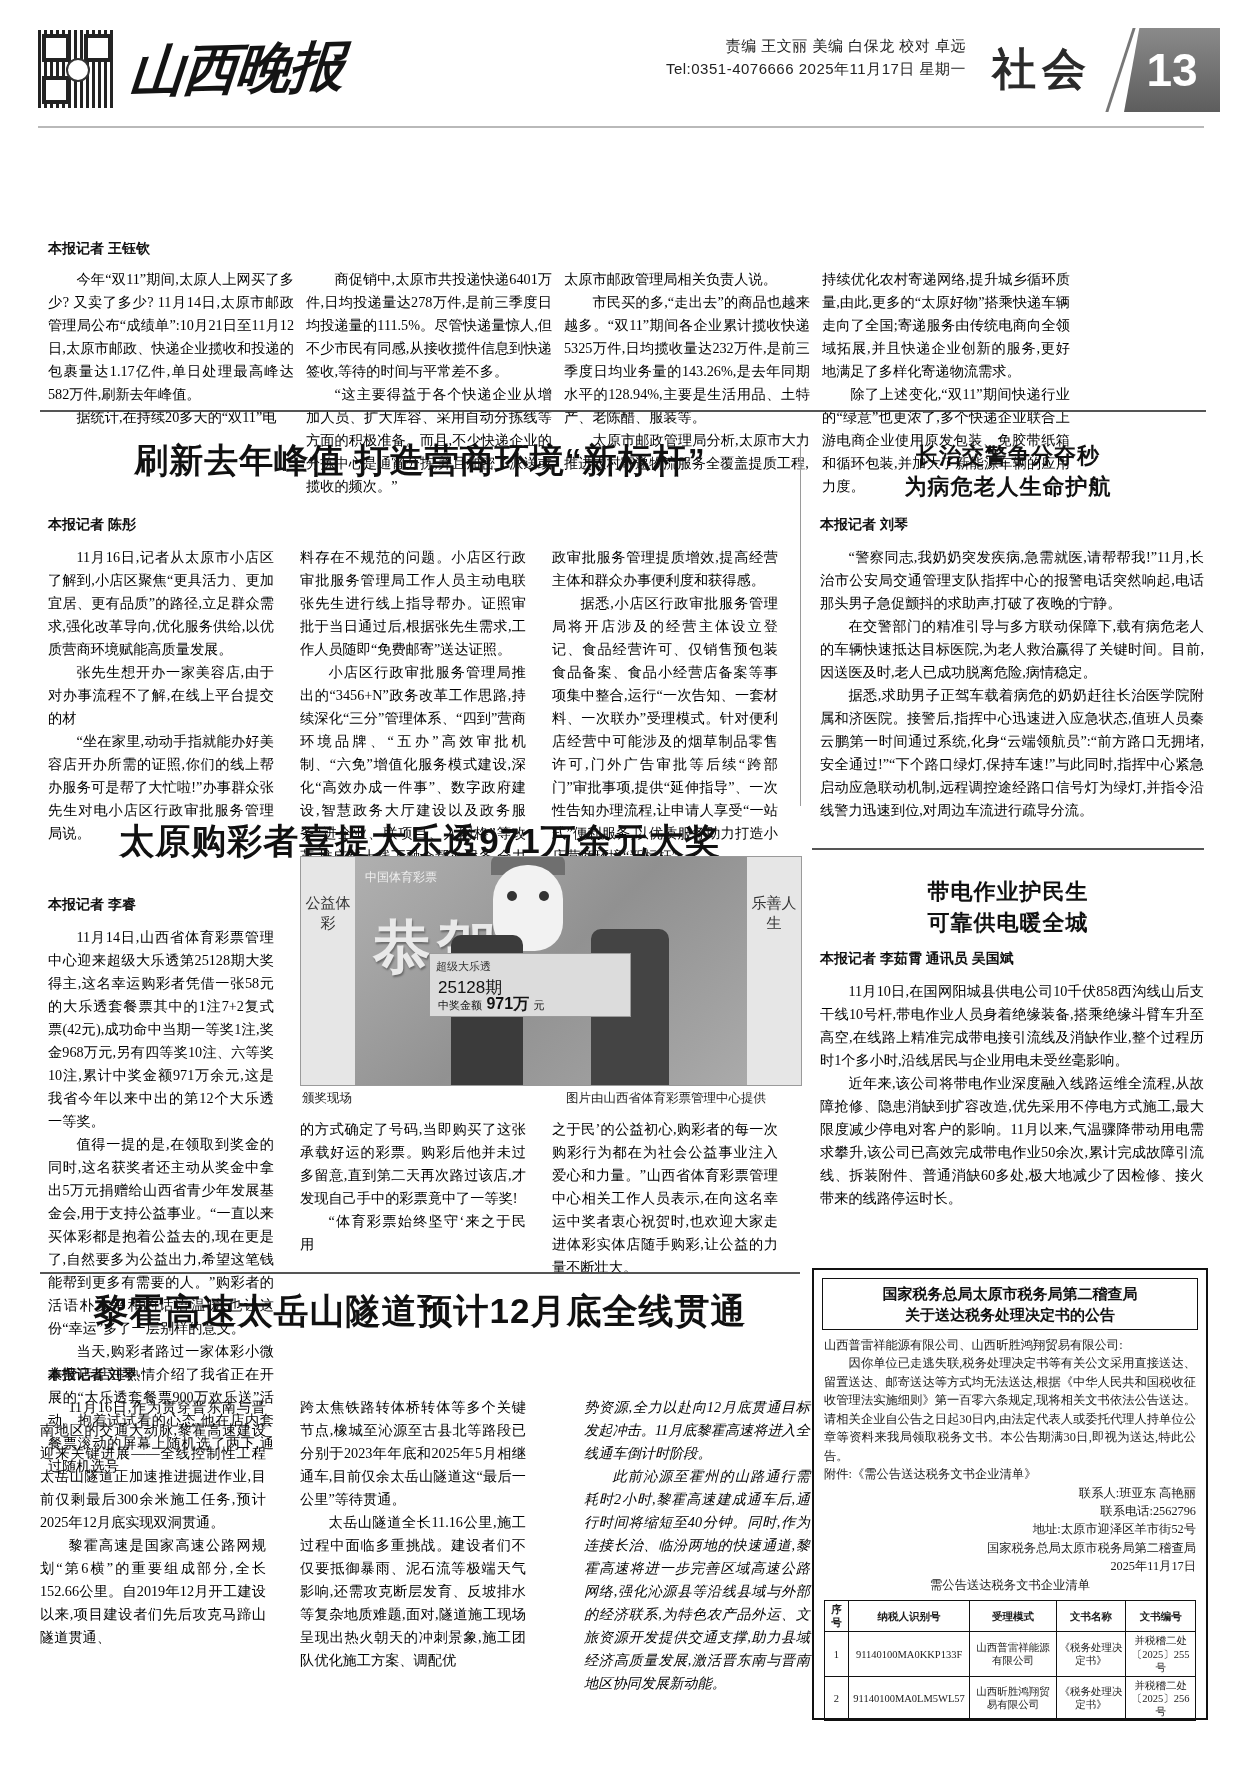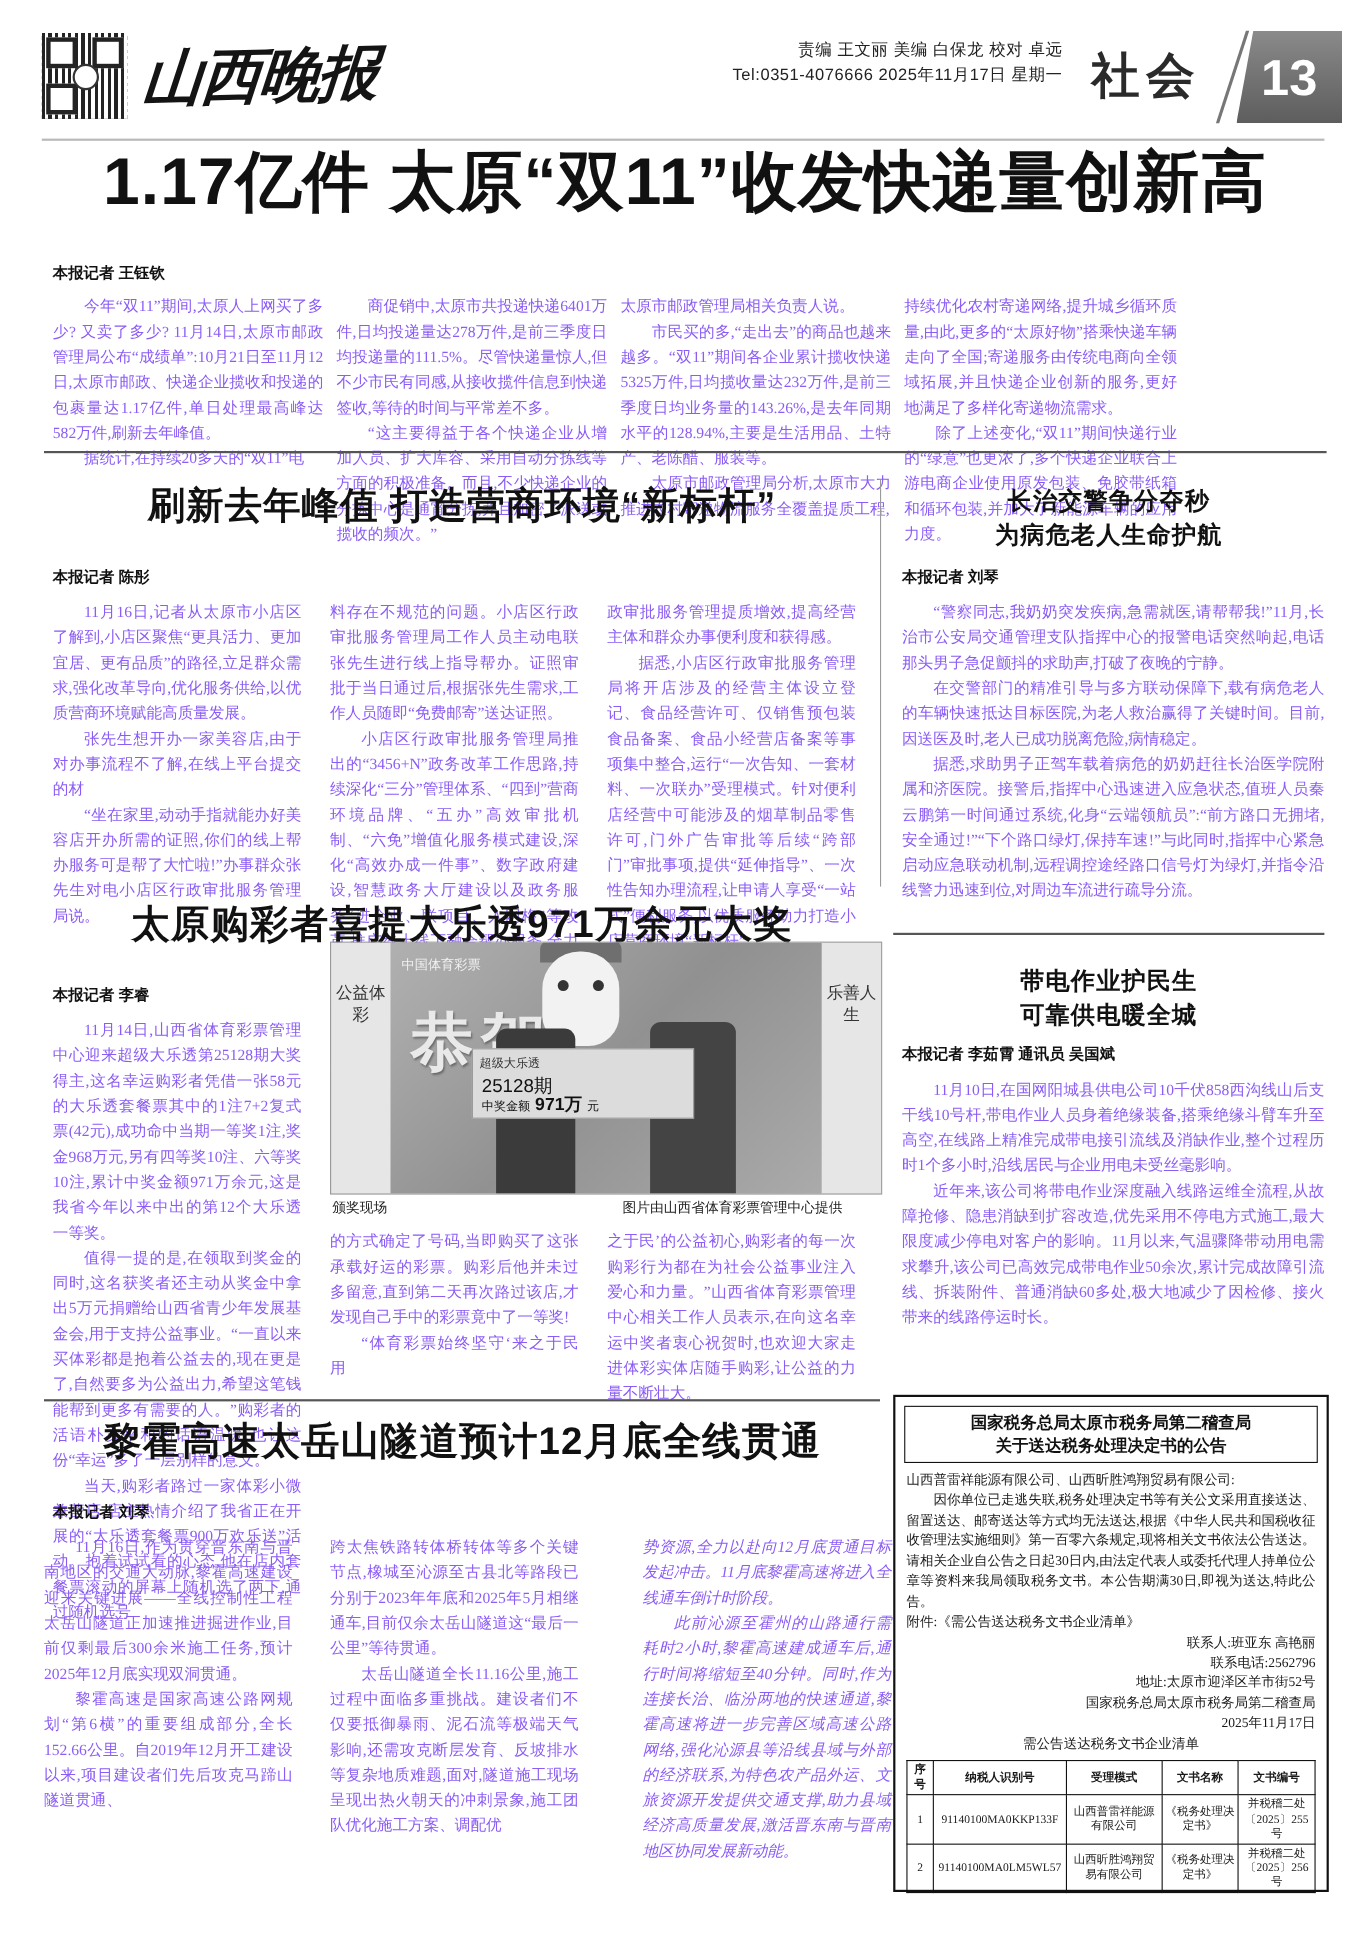--- a/index.html
+++ b/index.html
@@ -38,21 +38,21 @@
       background:linear-gradient(180deg,#8a8a8a,#5d5d5d);
       clip-path:polygon(16% 0,100% 0,100% 100%,0 100%);
       color:#fff;font-size:46px;font-weight:bold;text-align:center;line-height:84px;
       font-family:"Liberation Sans",sans-serif;}
   .mh-rule{position:absolute;left:38px;top:104px;width:1166px;height:2px;background:#b9b9b9;}
 
   
   .hl{font-family:"Liberation Sans",sans-serif;font-weight:bold;color:#111;
       letter-spacing:1px;text-align:center;}
   .byline{font-family:"Liberation Sans",sans-serif;font-weight:bold;font-size:14px;color:#111;}
-  .col{font-size:14.2px;line-height:1.62;text-align:justify;color:#8b5cf6;
+  .col{font-size:14.2px;line-height:1.62;text-align:justify;color:#000000;
        font-family:"Liberation Serif","DejaVu Serif",serif;}
   .col p{margin:0;text-indent:2em;}
 
   
   .a1-title{position:absolute;left:40px;top:132px;width:1166px;height:66px;
       font-size:60px;line-height:66px;}
   .a1-by{position:absolute;left:48px;top:240px;}
   .a1c{position:absolute;top:268px;width:246px;height:122px;}
   .a1c1{left:48px;} .a1c2{left:306px;} .a1c3{left:564px;} .a1c4{left:822px;width:248px;}
   .a1c4{left:822px;}
@@ -157,21 +157,20 @@
     <div class="mh-info">
       <div class="mh-line">责编 王文丽 美编 白保龙 校对 卓远</div>
       <div class="mh-line">Tel:0351-4076666   2025年11月17日 星期一</div>
     </div>
     <div class="mh-section">社会</div>
     <div class="mh-slash"></div>
     <div class="mh-num">13</div>
     <div class="mh-rule"></div>
   </div>
 
-  <div class="hl a1-title">1.17亿件 太原“双11”收发快递量创新高</div>
   <div class="byline a1-by">本报记者 王钰钦</div>
 
   <div class="col a1c a1c1">
     <p>今年“双11”期间,太原人上网买了多少? 又卖了多少? 11月14日,太原市邮政管理局公布“成绩单”:10月21日至11月12日,太原市邮政、快递企业揽收和投递的包裹量达1.17亿件,单日处理最高峰达582万件,刷新去年峰值。</p>
     <p>据统计,在持续20多天的“双11”电</p>
   </div>
   <div class="col a1c a1c2">
     <p>商促销中,太原市共投递快递6401万件,日均投递量达278万件,是前三季度日均投递量的111.5%。尽管快递量惊人,但不少市民有同感,从接收揽件信息到快递签收,等待的时间与平常差不多。</p>
     <p>“这主要得益于各个快递企业从增加人员、扩大库容、采用自动分拣线等方面的积极准备。而且,不少快递企业的分拣中心是通宵分拣,并且加密了派送或揽收的频次。”</p>
   </div>

